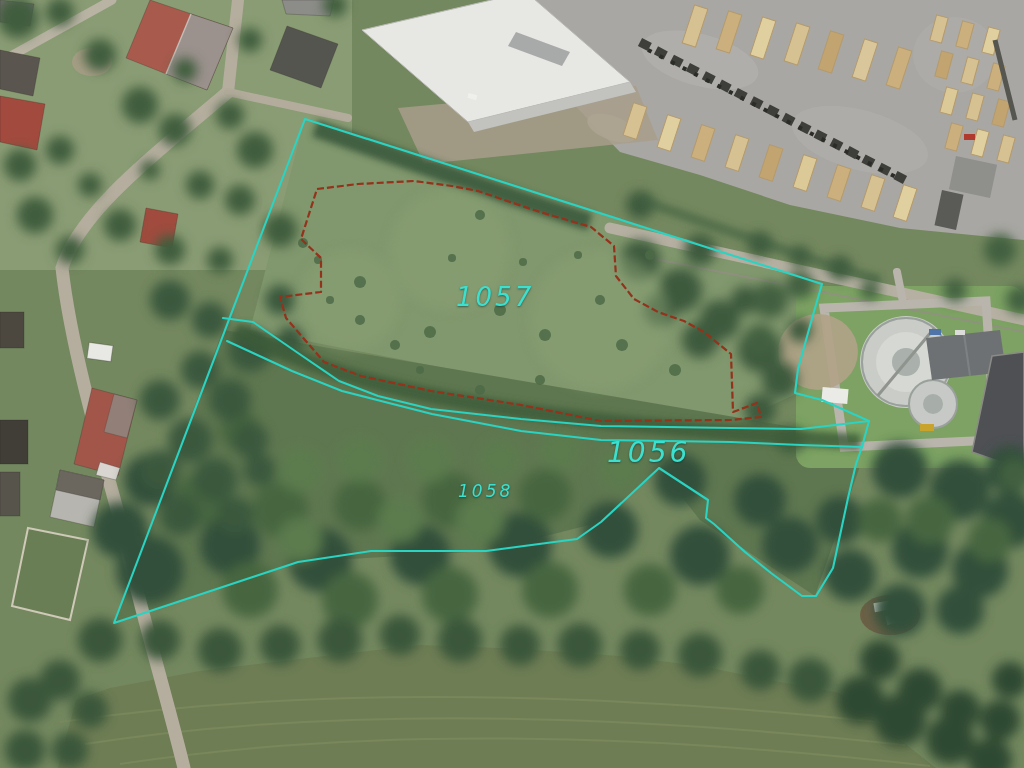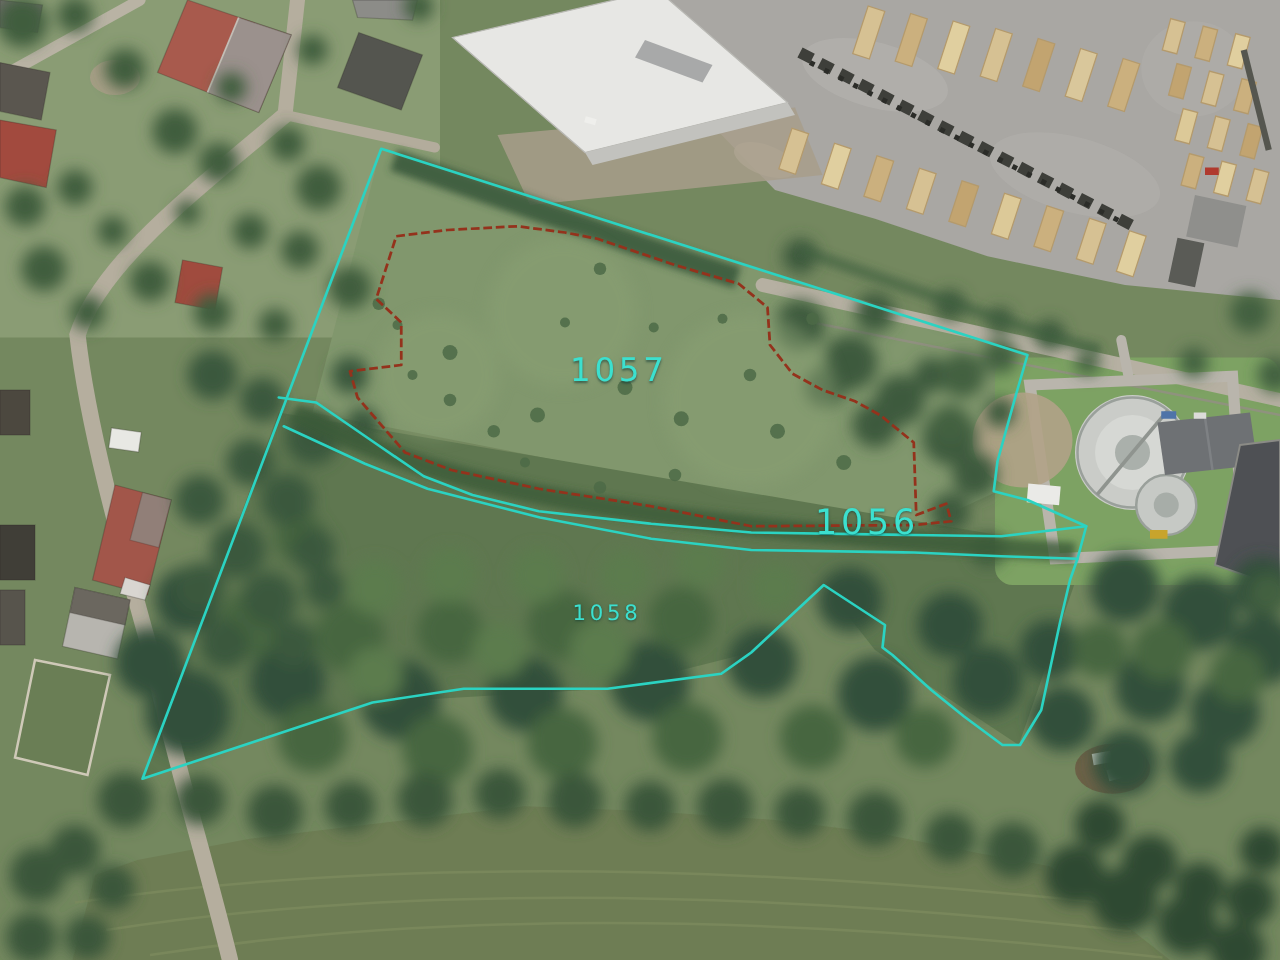--- a/index.html
+++ b/index.html
@@ -1,22 +1,22 @@
 <!DOCTYPE html>
 <html><head>
 <meta charset="utf-8">
 <style>
   html,body{margin:0;padding:0;background:#1c1c1c;}
   .stage{position:relative;width:1024px;height:768px;overflow:hidden;
          font-family:"DejaVu Sans",sans-serif;}
   .stage svg{position:absolute;left:0;top:0;}
-  .lbl{position:absolute;letter-spacing:3px;
+  .lbl{position:absolute;font-style:italic;letter-spacing:3px;
        text-shadow:0 1px 2px rgba(0,45,45,.55);user-select:none;}
   .lbl-1057{left:456px;top:282px;font-size:26px;}
-  .lbl-1056{left:607px;top:401px;font-size:28px;margin-left:45px;}
+  .lbl-1056{left:607px;top:436px;font-size:28px;}
   .lbl-1058{left:458px;top:481px;font-size:17px;}
   .cadline{fill:none;stroke-width:2.1;stroke-linejoin:round;stroke-linecap:round;}
   .redline{fill:none;stroke-width:2.2;stroke-dasharray:7 3;stroke-linejoin:round;}
 </style>
 </head>
 <body>
 
 <div class="stage">
 <svg width="1024" height="768" viewBox="0 0 1024 768">
   <defs>

